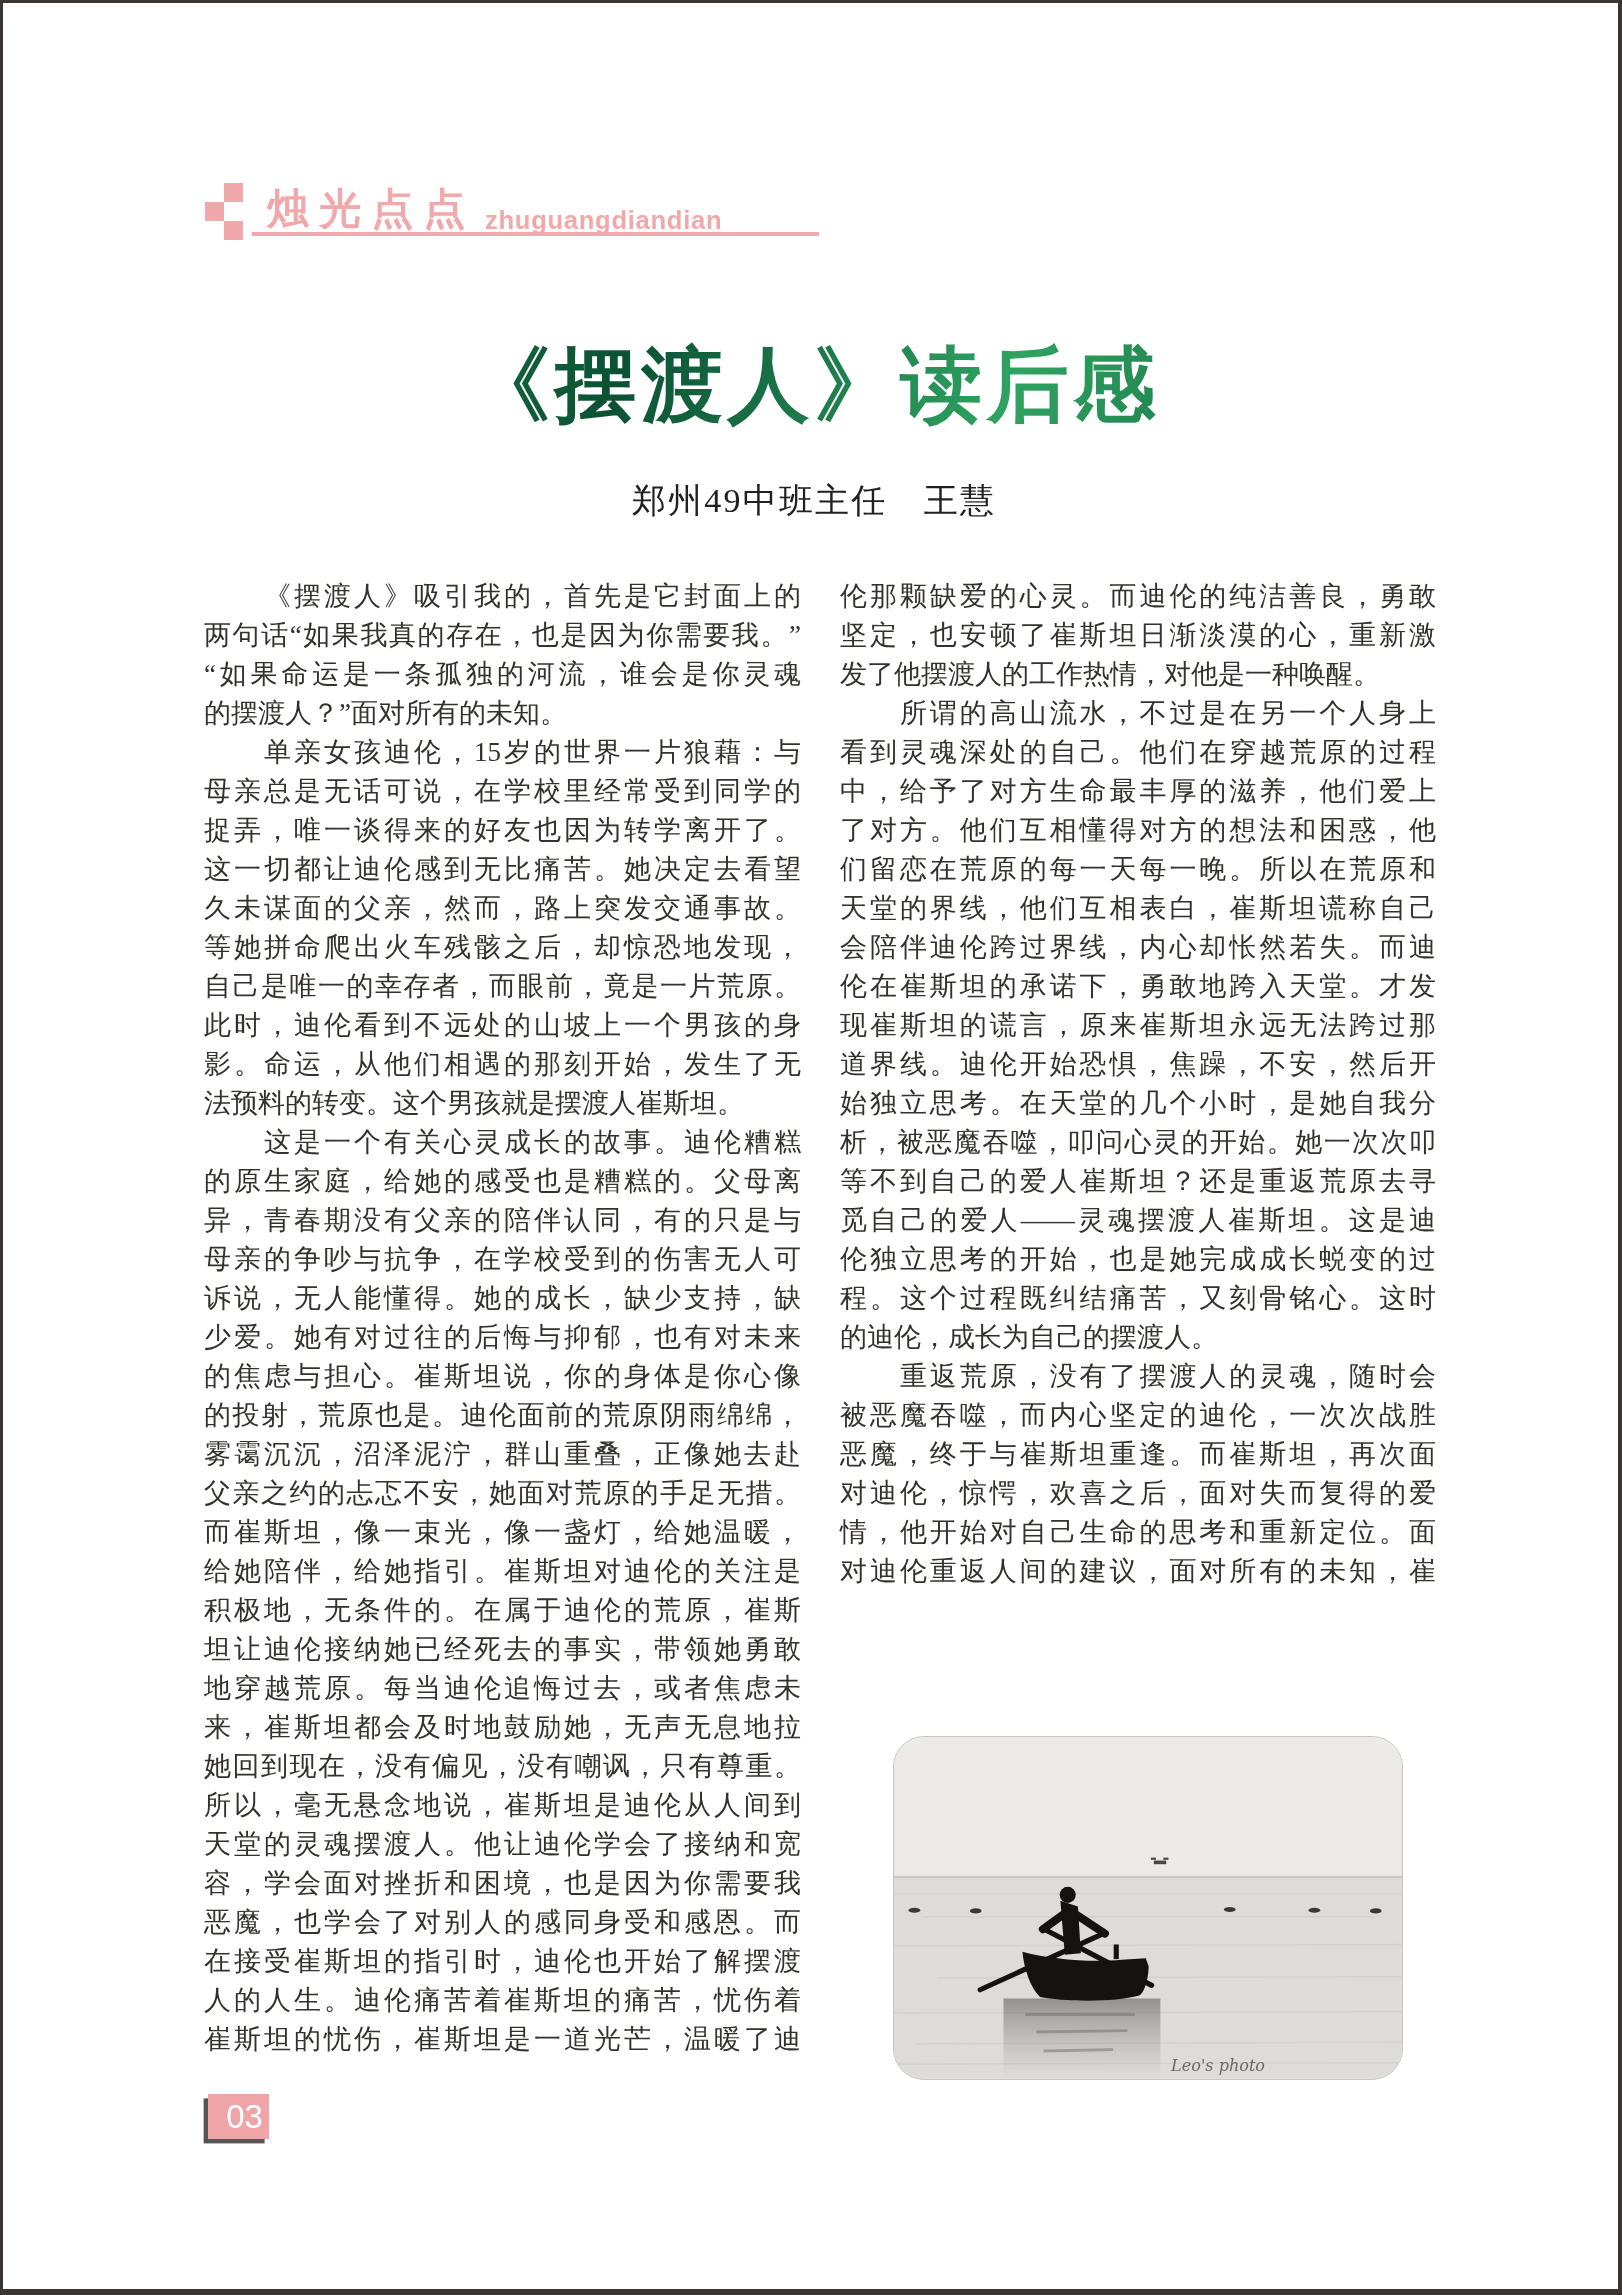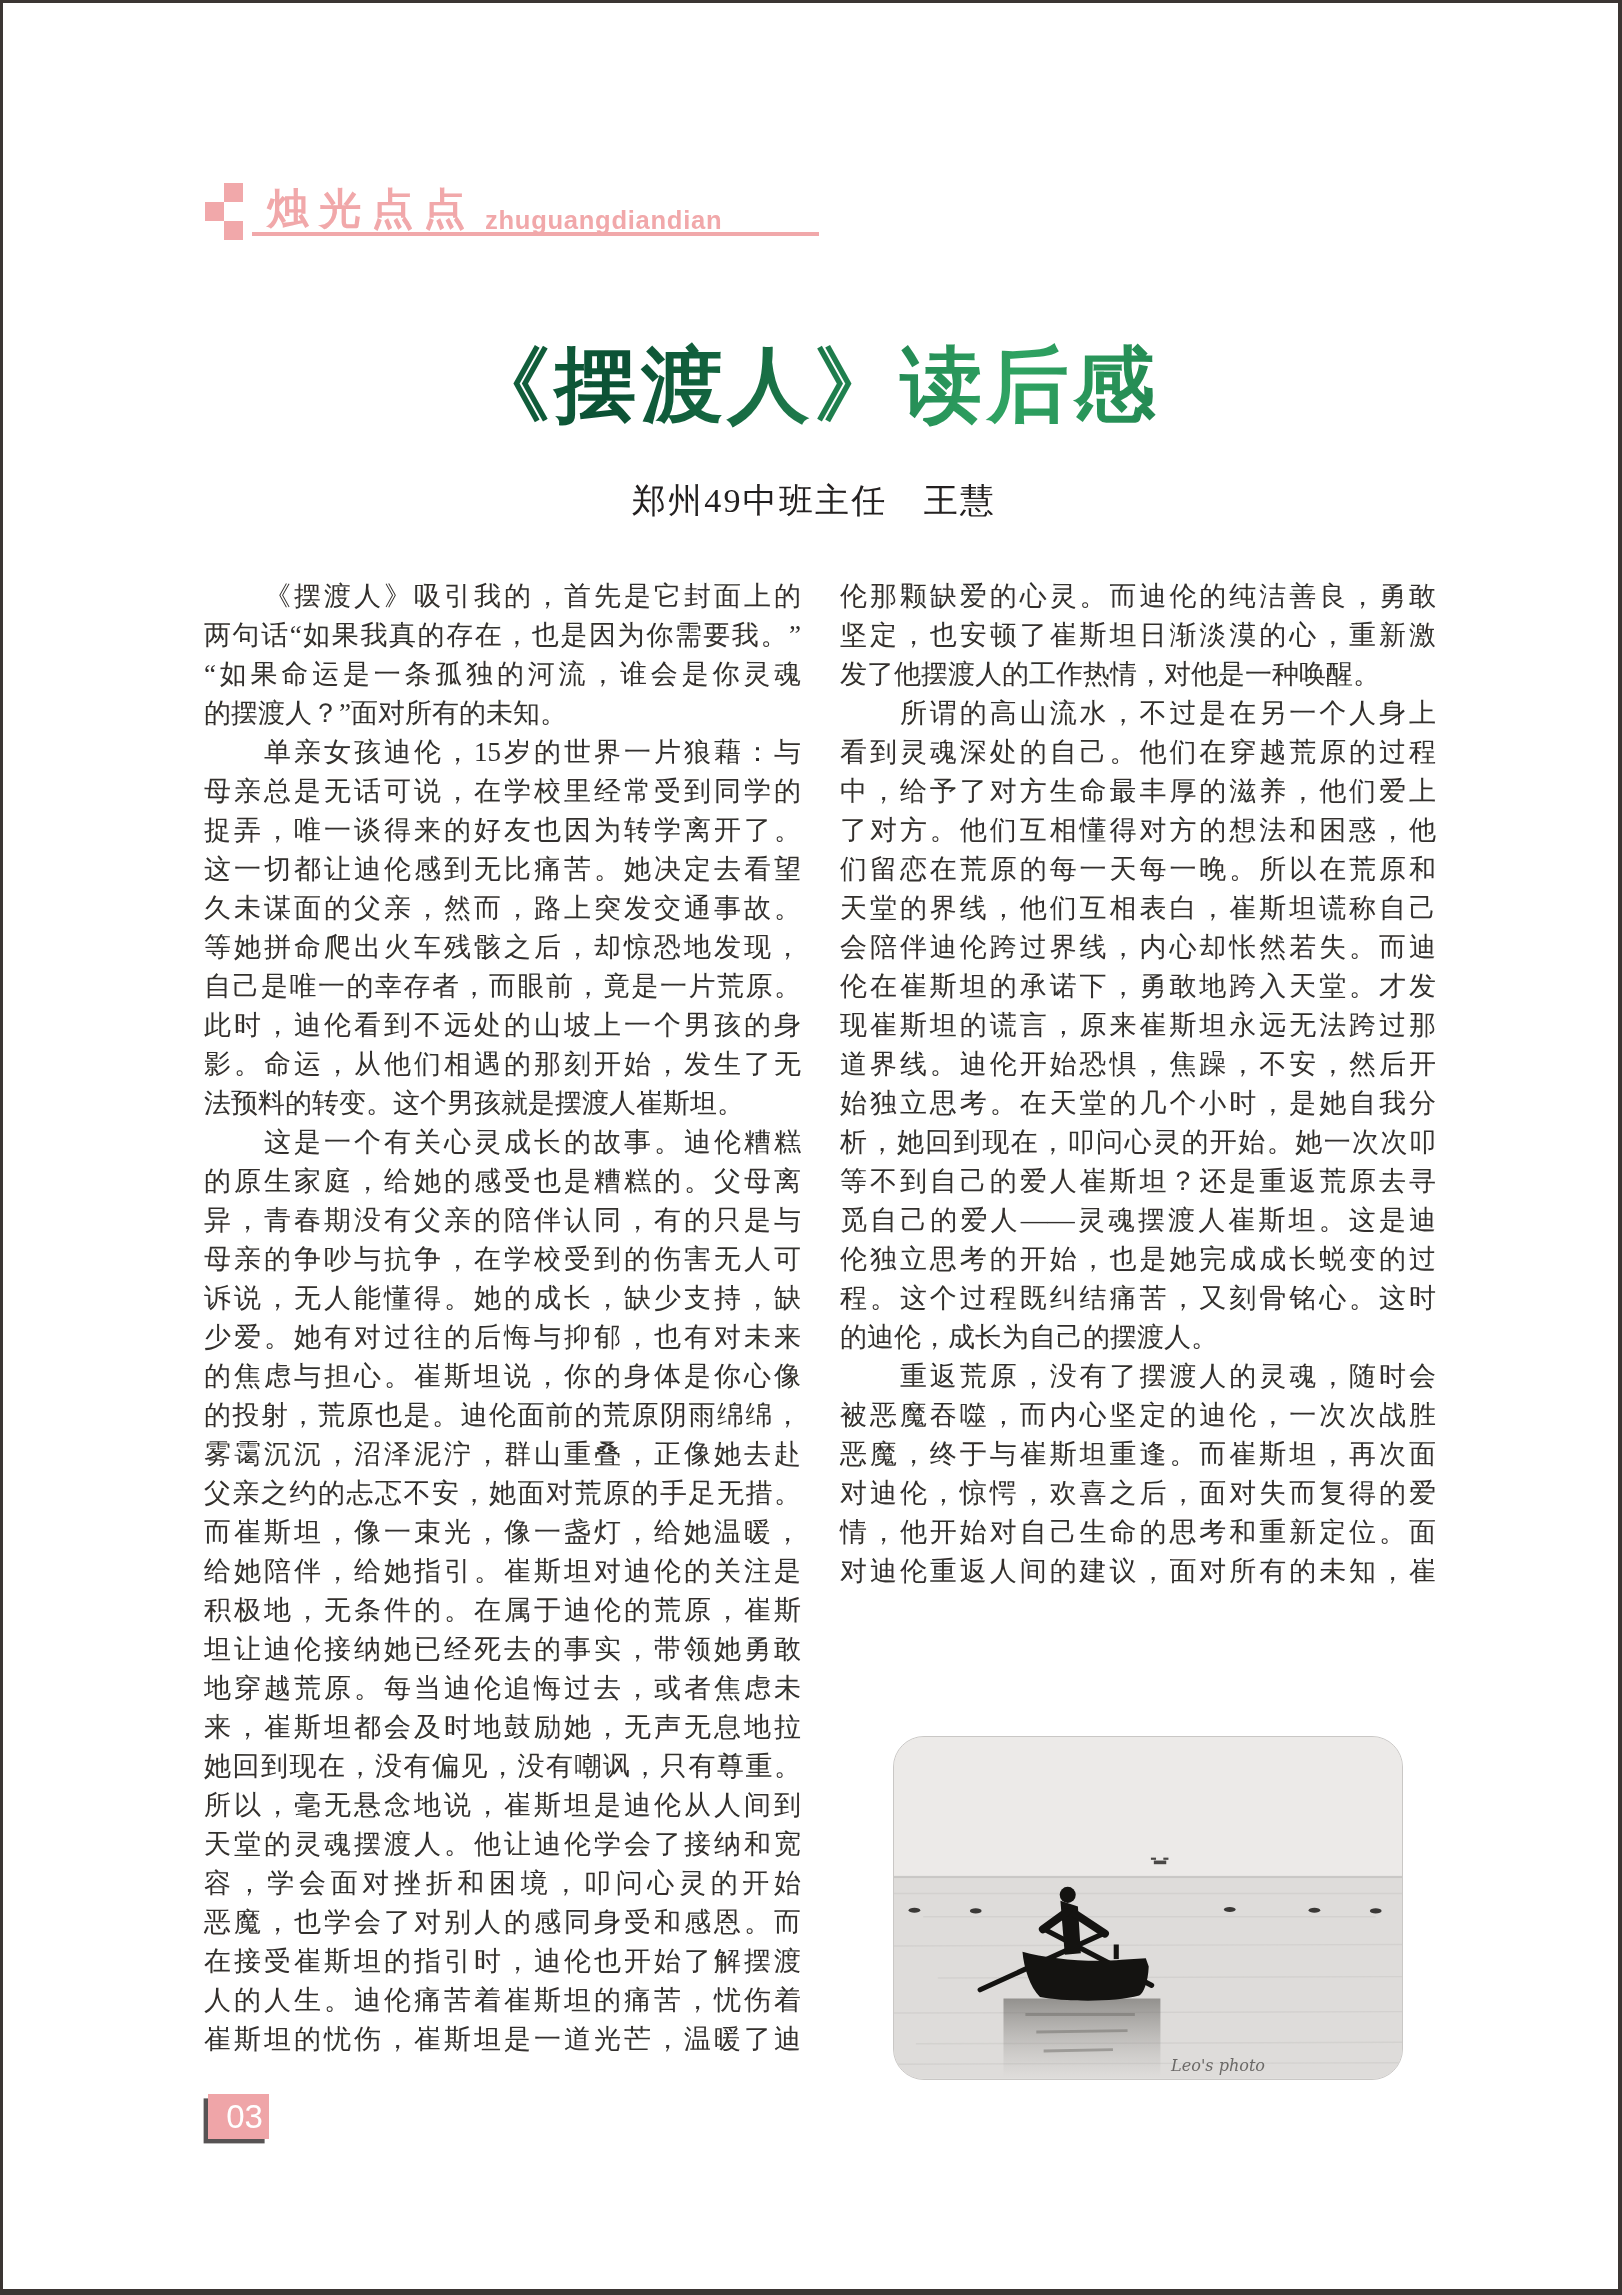--- a/index.html
+++ b/index.html
@@ -107,42 +107,42 @@
       <div class="line">父亲之约的忐忑不安，她面对荒原的手足无措。</div>
       <div class="line">而崔斯坦，像一束光，像一盏灯，给她温暖，</div>
       <div class="line">给她陪伴，给她指引。崔斯坦对迪伦的关注是</div>
       <div class="line">积极地，无条件的。在属于迪伦的荒原，崔斯</div>
       <div class="line">坦让迪伦接纳她已经死去的事实，带领她勇敢</div>
       <div class="line">地穿越荒原。每当迪伦追悔过去，或者焦虑未</div>
       <div class="line">来，崔斯坦都会及时地鼓励她，无声无息地拉</div>
       <div class="line">她回到现在，没有偏见，没有嘲讽，只有尊重。</div>
       <div class="line">所以，毫无悬念地说，崔斯坦是迪伦从人间到</div>
       <div class="line">天堂的灵魂摆渡人。他让迪伦学会了接纳和宽</div>
-      <div class="line">容，学会面对挫折和困境，叩问心灵的开始</div>
+      <div class="line">容，学会面对挫折和困境，也是因为你需要我</div>
       <div class="line">恶魔，也学会了对别人的感同身受和感恩。而</div>
       <div class="line">在接受崔斯坦的指引时，迪伦也开始了解摆渡</div>
       <div class="line">人的人生。迪伦痛苦着崔斯坦的痛苦，忧伤着</div>
       <div class="line">崔斯坦的忧伤，崔斯坦是一道光芒，温暖了迪</div>
     </div>
   <div class="col col-right">
       <div class="line">伦那颗缺爱的心灵。而迪伦的纯洁善良，勇敢</div>
       <div class="line">坚定，也安顿了崔斯坦日渐淡漠的心，重新激</div>
       <div class="line para-end">发了他摆渡人的工作热情，对他是一种唤醒。</div>
       <div class="line">　　所谓的高山流水，不过是在另一个人身上</div>
       <div class="line">看到灵魂深处的自己。他们在穿越荒原的过程</div>
       <div class="line">中，给予了对方生命最丰厚的滋养，他们爱上</div>
       <div class="line">了对方。他们互相懂得对方的想法和困惑，他</div>
       <div class="line">们留恋在荒原的每一天每一晚。所以在荒原和</div>
       <div class="line">天堂的界线，他们互相表白，崔斯坦谎称自己</div>
       <div class="line">会陪伴迪伦跨过界线，内心却怅然若失。而迪</div>
       <div class="line">伦在崔斯坦的承诺下，勇敢地跨入天堂。才发</div>
       <div class="line">现崔斯坦的谎言，原来崔斯坦永远无法跨过那</div>
       <div class="line">道界线。迪伦开始恐惧，焦躁，不安，然后开</div>
       <div class="line">始独立思考。在天堂的几个小时，是她自我分</div>
-      <div class="line">析，她回到现在，叩问心灵的开始。她一次次叩</div>
+      <div class="line">析，被恶魔吞噬，叩问心灵的开始。她一次次叩</div>
       <div class="line">等不到自己的爱人崔斯坦？还是重返荒原去寻</div>
       <div class="line">觅自己的爱人——灵魂摆渡人崔斯坦。这是迪</div>
       <div class="line">伦独立思考的开始，也是她完成成长蜕变的过</div>
       <div class="line">程。这个过程既纠结痛苦，又刻骨铭心。这时</div>
       <div class="line para-end">的迪伦，成长为自己的摆渡人。</div>
       <div class="line">　　重返荒原，没有了摆渡人的灵魂，随时会</div>
       <div class="line">被恶魔吞噬，而内心坚定的迪伦，一次次战胜</div>
       <div class="line">恶魔，终于与崔斯坦重逢。而崔斯坦，再次面</div>
       <div class="line">对迪伦，惊愕，欢喜之后，面对失而复得的爱</div>
       <div class="line">情，他开始对自己生命的思考和重新定位。面</div>

